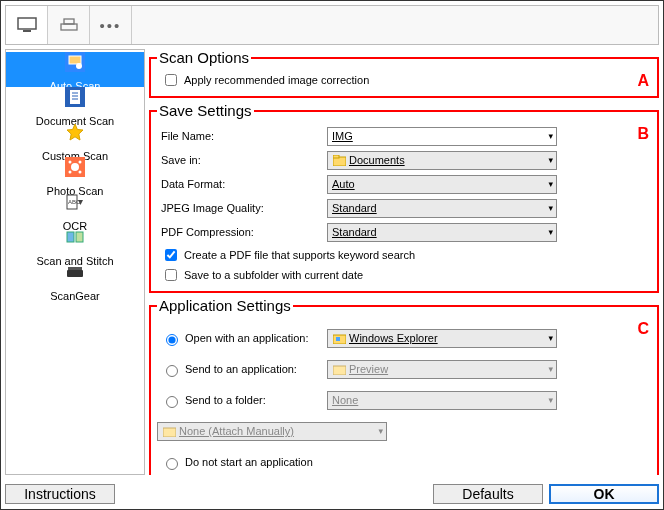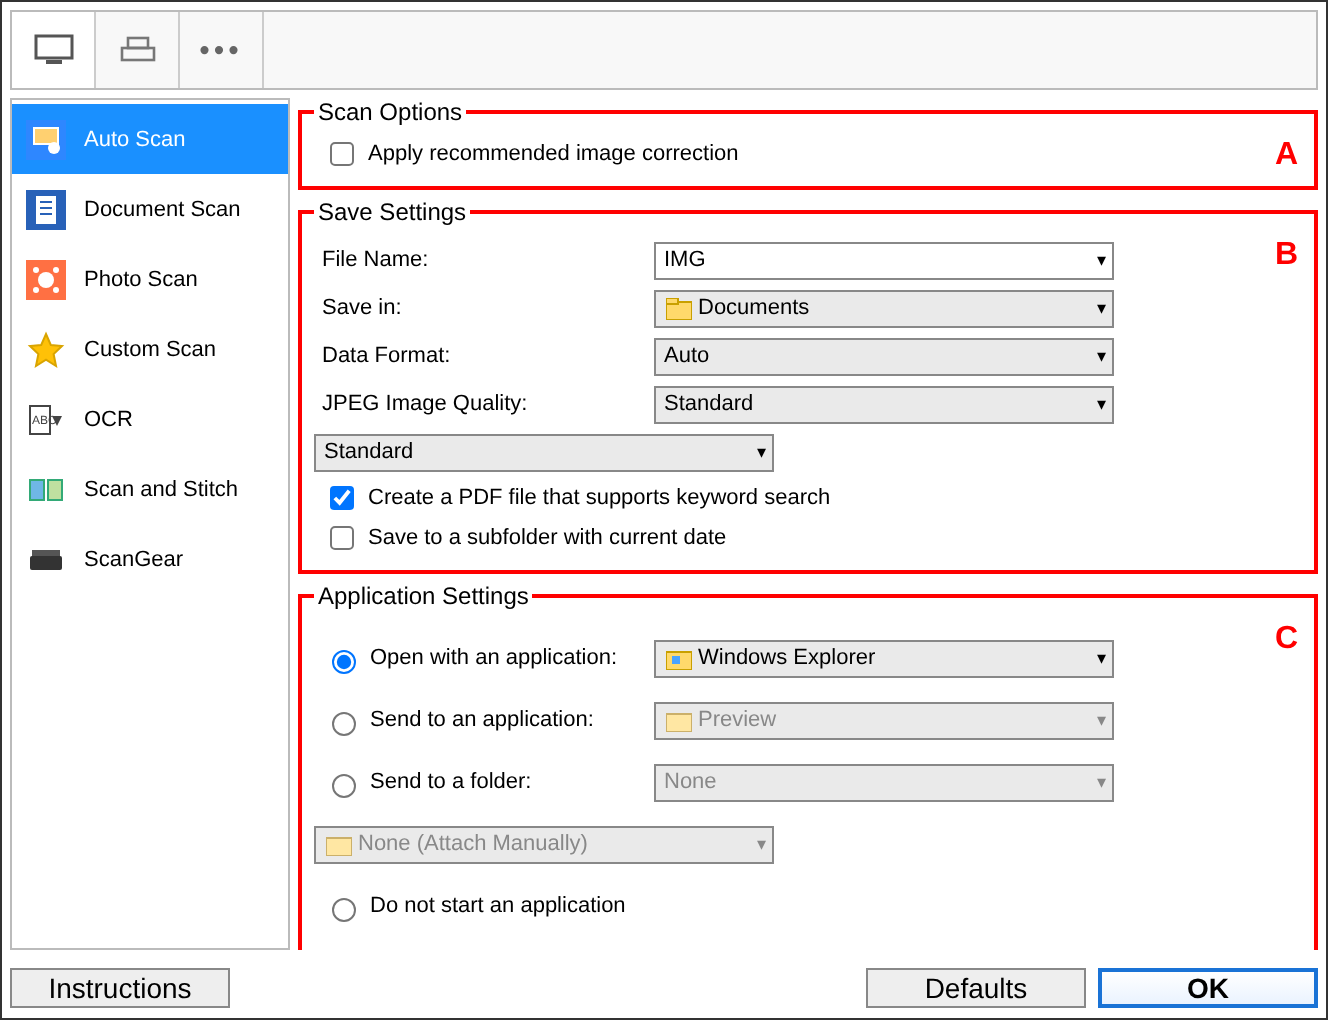--- a/index.html
+++ b/index.html
@@ -64,20 +64,21 @@
     overflow:hidden;
   }
   .side-item {
     display:flex;
     align-items:center;
     height:35px;
     padding:0 6px;
     gap:8px;
     font-size:11px;
     cursor:pointer;
+    flex-direction:column;
   }
   .side-item .icn {
     width:22px; height:22px;
     display:flex; align-items:center; justify-content:center;
   }
   .side-item.selected {
     background:#1a90ff;
     color:#fff;
   }
   .right-pane {
@@ -86,21 +87,21 @@
     position:relative;
     margin-left:4px;
   }
   fieldset.redbox {
     border:2px solid #ff0000;
     margin:0 0 4px 0;
     padding:4px 6px 6px 6px;
     position:relative;
   }
   fieldset.redbox > legend {
-    font-size:12px;
+    font-size:15px;
     padding:0 2px;
   }
   .red-letter {
     position:absolute;
     right:8px;
     top:6px;
     color:#ff0000;
     font-weight:bold;
     font-size:16px;
   }
@@ -120,20 +121,21 @@
   .select {
     width:100%;
     height:19px;
     border:1px solid #888;
     background:#eaeaea;
     display:flex;
     align-items:center;
     padding:0 4px;
     position:relative;
     font-size:11px;
+    text-decoration:underline;
   }
   .select.white { background:#fff; }
   .select.disabled { color:#888; }
   .select .chev {
     position:absolute; right:3px; top:50%; transform:translateY(-50%);
     font-size:9px;
   }
   .chk-row {
     display:flex;
     align-items:center;
@@ -235,37 +237,37 @@
                 <line x1="7" y1="6" x2="13" y2="6" stroke="#2861b8"></line>
                 <line x1="7" y1="9" x2="13" y2="9" stroke="#2861b8"></line>
                 <line x1="7" y1="12" x2="13" y2="12" stroke="#2861b8"></line>
               </svg>
           </span>
           <span>Document Scan</span>
         </div>
         <div class="side-item">
           <span class="icn">
             <svg width="20" height="20">
+                <polygon points="10,2 12.4,7.5 18,8 13.8,12 15,18 10,14.8 5,18 6.2,12 2,8 7.6,7.5" fill="#ffc107" stroke="#d9a400"></polygon>
+              </svg>
+          </span>
+          <span>Custom Scan</span>
+        </div>
+        <div class="side-item">
+          <span class="icn">
+            <svg width="20" height="20">
                 <rect width="20" height="20" fill="#ff7043"></rect>
                 <circle cx="10" cy="10" r="4" fill="#fff"></circle>
                 <circle cx="5" cy="5" r="1.5" fill="#fff"></circle>
                 <circle cx="15" cy="5" r="1.5" fill="#fff"></circle>
                 <circle cx="5" cy="15" r="1.5" fill="#fff"></circle>
                 <circle cx="15" cy="15" r="1.5" fill="#fff"></circle>
               </svg>
           </span>
           <span>Photo Scan</span>
-        </div>
-        <div class="side-item">
-          <span class="icn">
-            <svg width="20" height="20">
-                <polygon points="10,2 12.4,7.5 18,8 13.8,12 15,18 10,14.8 5,18 6.2,12 2,8 7.6,7.5" fill="#ffc107" stroke="#d9a400"></polygon>
-              </svg>
-          </span>
-          <span>Custom Scan</span>
         </div>
         <div class="side-item">
           <span class="icn">
             <svg width="20" height="20">
                 <rect x="2" y="3" width="10" height="14" fill="#fff" stroke="#444"></rect>
                 <text x="3" y="12" font-size="6" fill="#444">ABC</text>
                 <path d="M13 8 L18 8 L15.5 13 Z" fill="#444"></path>
               </svg>
           </span>
           <span>OCR</span>
@@ -346,20 +348,21 @@
             <div class="form-control">
               <div class="select">
                 <span>Standard</span>
                 <span class="chev">▾</span>
               </div>
             </div>
           </div>
 
           <div class="form-row">
             <div class="form-row" style="width:100%">
+              <div class="form-label">PDF Compression:</div>
               <div class="form-control">
                 <div class="select">
                   <span>Standard</span>
                   <span class="chev">▾</span>
                 </div>
               </div>
             </div>
           </div>
 
           <div class="chk-row">

